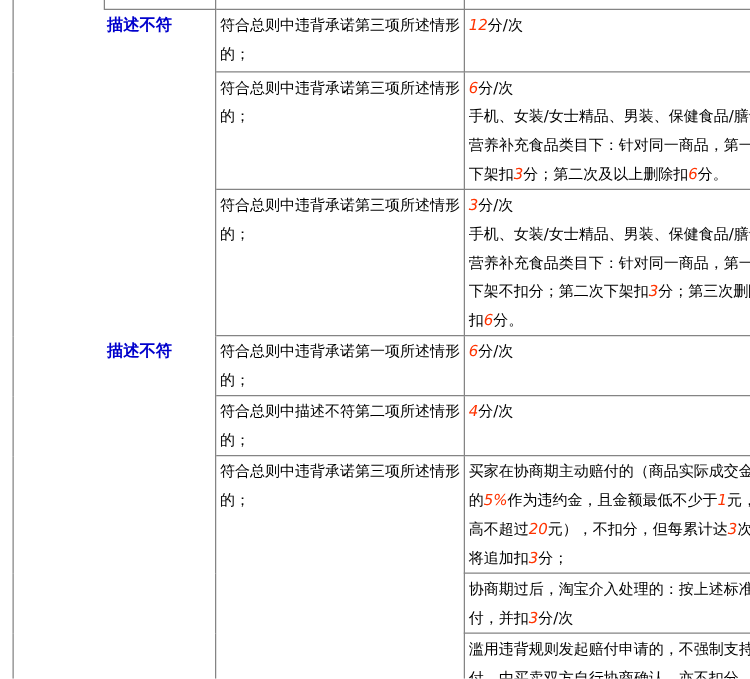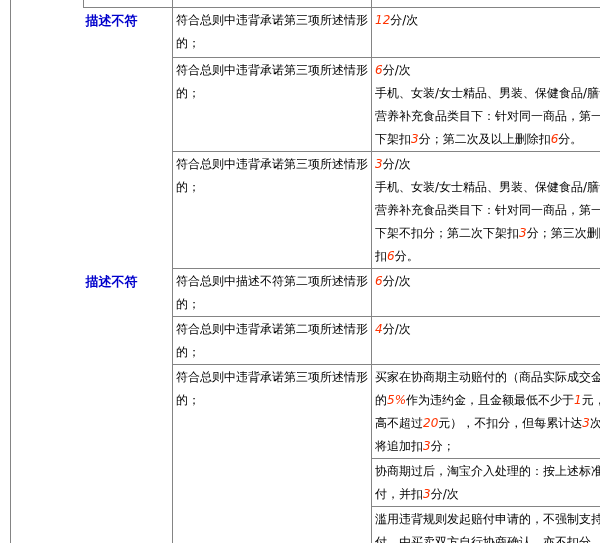--- a/index.html
+++ b/index.html
@@ -71,28 +71,28 @@
           <td class="c0"></td>
           <td rowspan="1">符合总则中违背承诺第三项所述情形的；</td>
           <td>
             <div class="para"><span class="num">3</span>分/次</div>
             <div class="para">手机、女装/女士精品、男装、保健食品/膳食营养补充食品类目下：针对同一商品，第一次下架不扣分；第二次下架扣<span class="num">3</span>分；第三次删除扣<span class="num">6</span>分。</div>
           </td>
         </tr>
         <tr style="height: 46px;">
           <td class="c0"></td>
           <td class="cat s-next" rowspan="5"><a>描述不符</a></td>
-          <td rowspan="1">符合总则中描述不符第二项所述情形的；</td>
+          <td rowspan="1">符合总则中违背承诺第一项所述情形的；</td>
           <td>
             <div class="para"><span class="num">6</span>分/次</div>
           </td>
         </tr>
         <tr style="height: 46px;">
           <td class="c0"></td>
-          <td rowspan="1">符合总则中违背承诺第二项所述情形的；</td>
+          <td rowspan="1">符合总则中描述不符第二项所述情形的；</td>
           <td>
             <div class="para"><span class="num">4</span>分/次</div>
           </td>
         </tr>
         <tr style="height: 86px;">
           <td class="c0"></td>
           <td rowspan="3">符合总则中违背承诺第三项所述情形的；</td>
           <td>
             <div class="para">买家在协商期主动赔付的（商品实际成交金额的<span class="num">5%</span>作为违约金，且金额最低不少于<span class="num">1</span>元，最高不超过<span class="num">20</span>元），不扣分，但每累计达<span class="num">3</span>次，将追加扣<span class="num">3</span>分；</div>
           </td>

